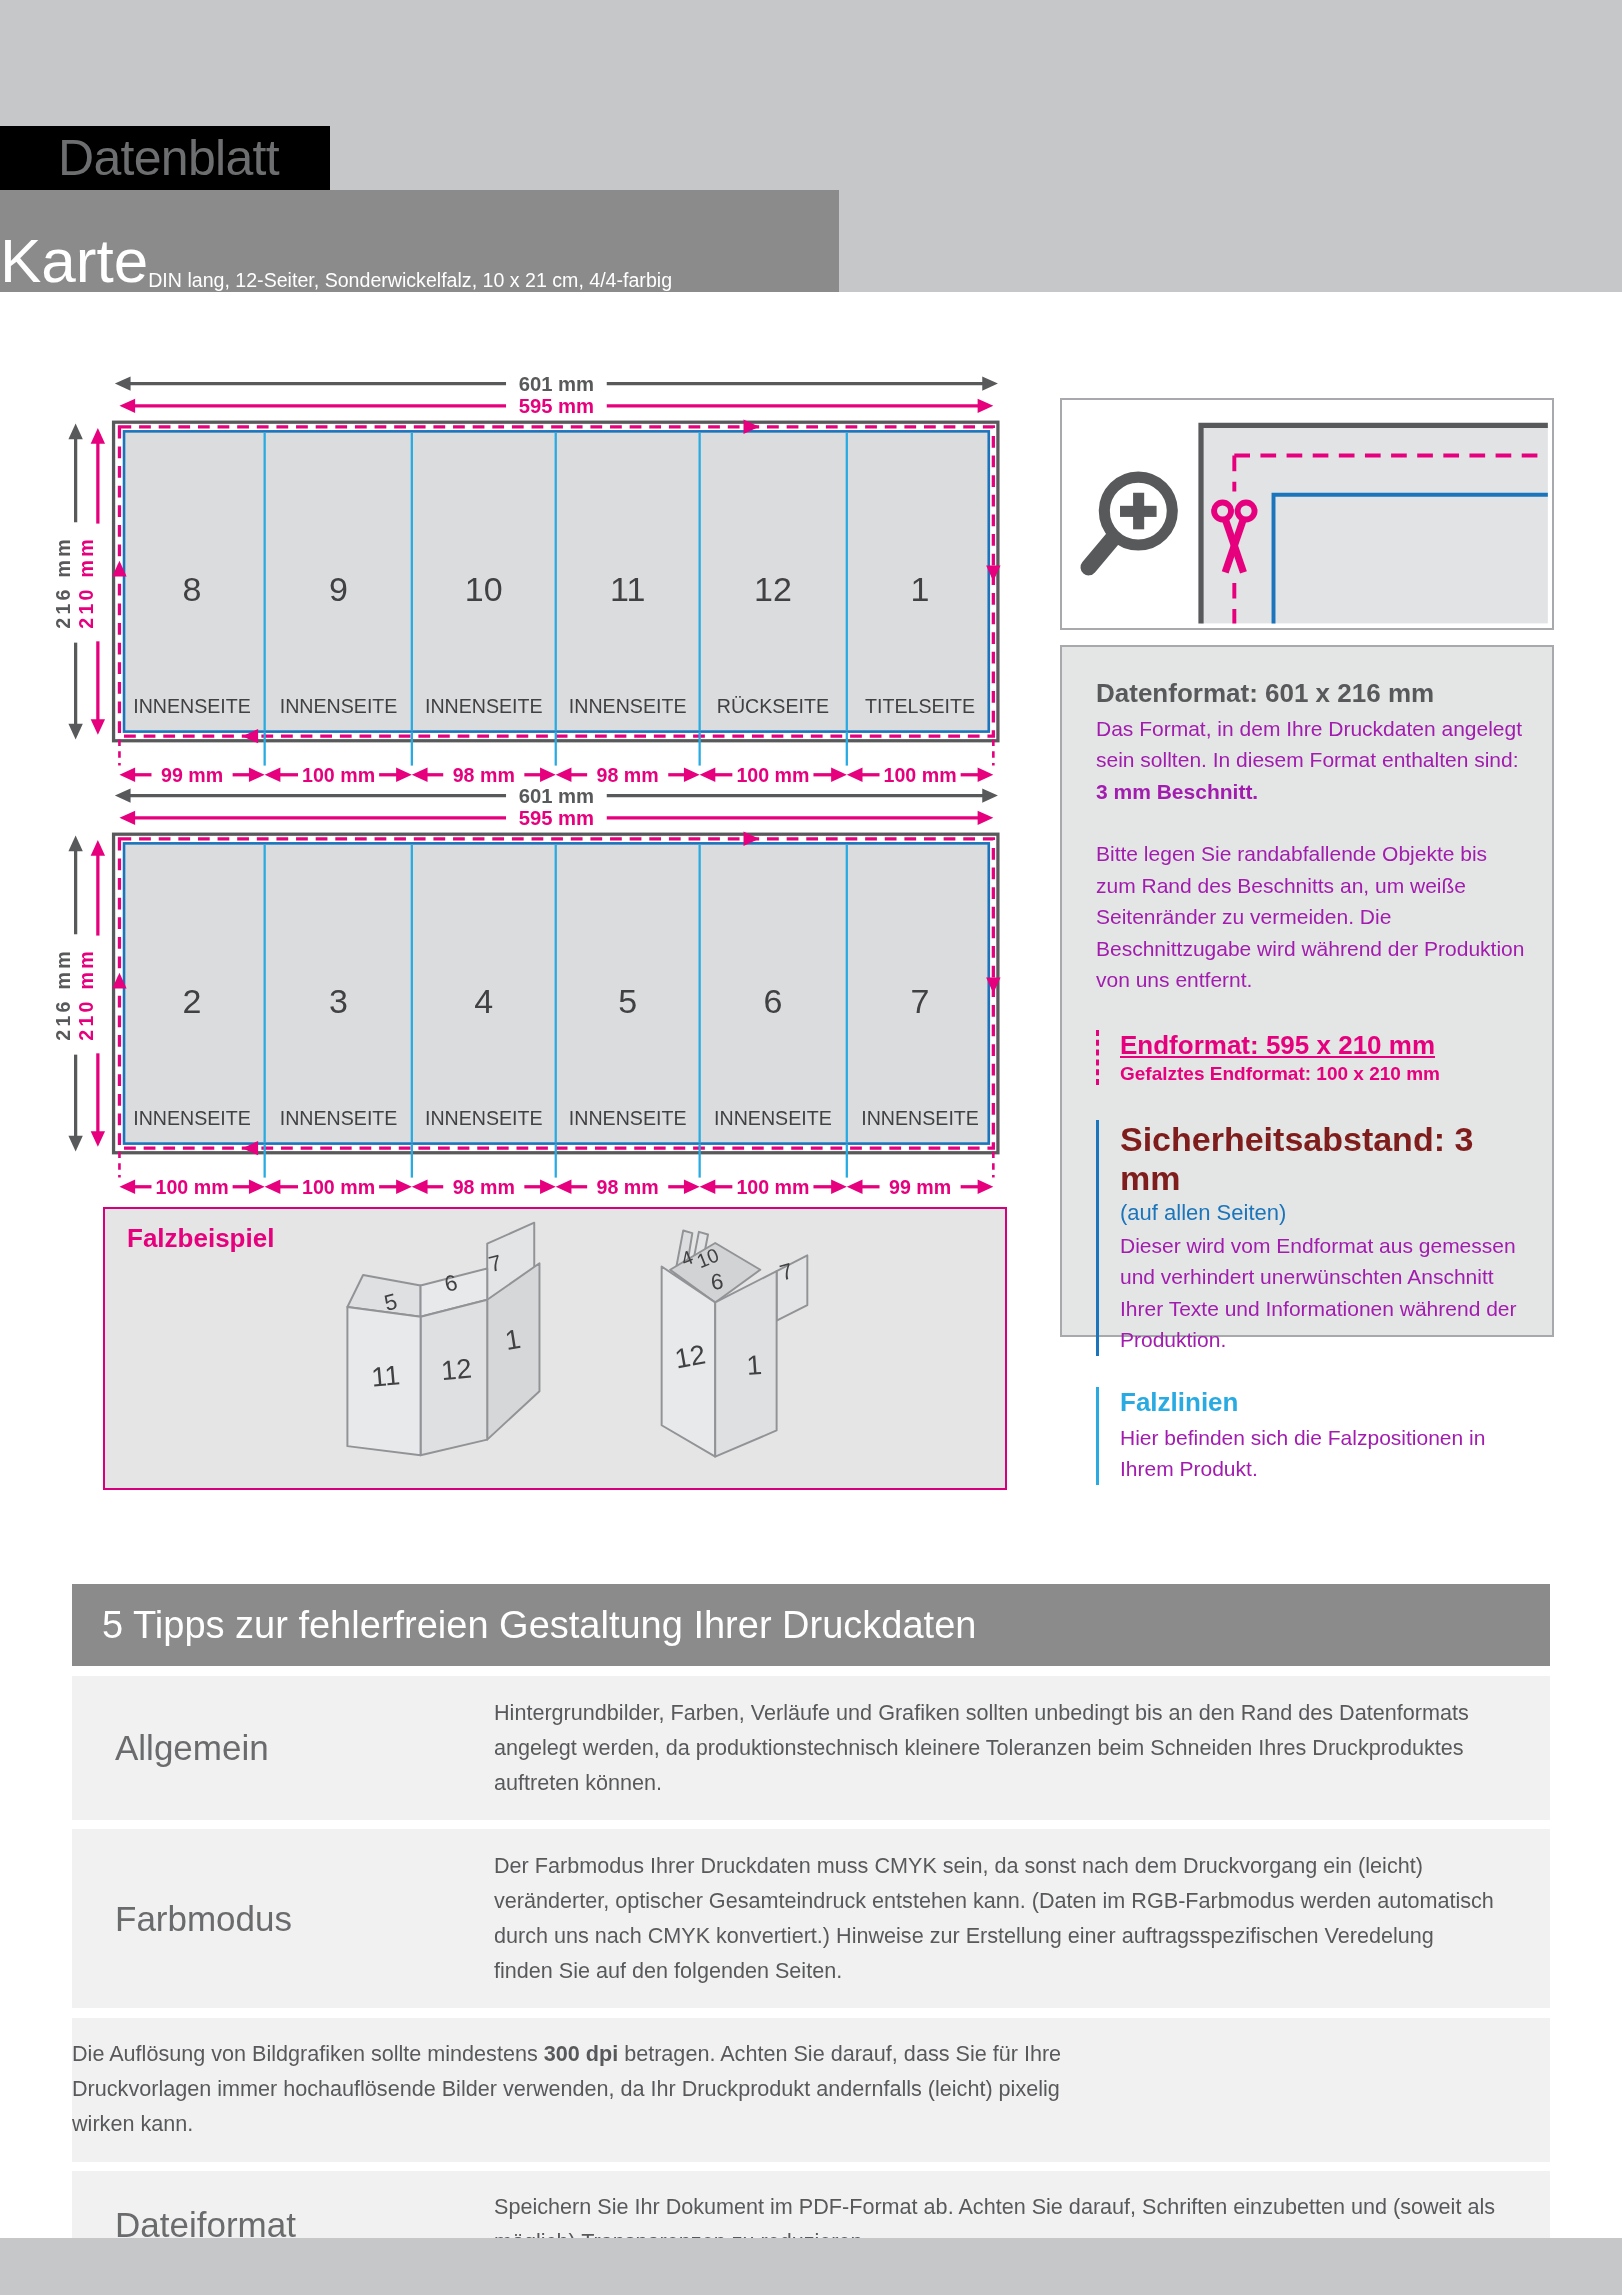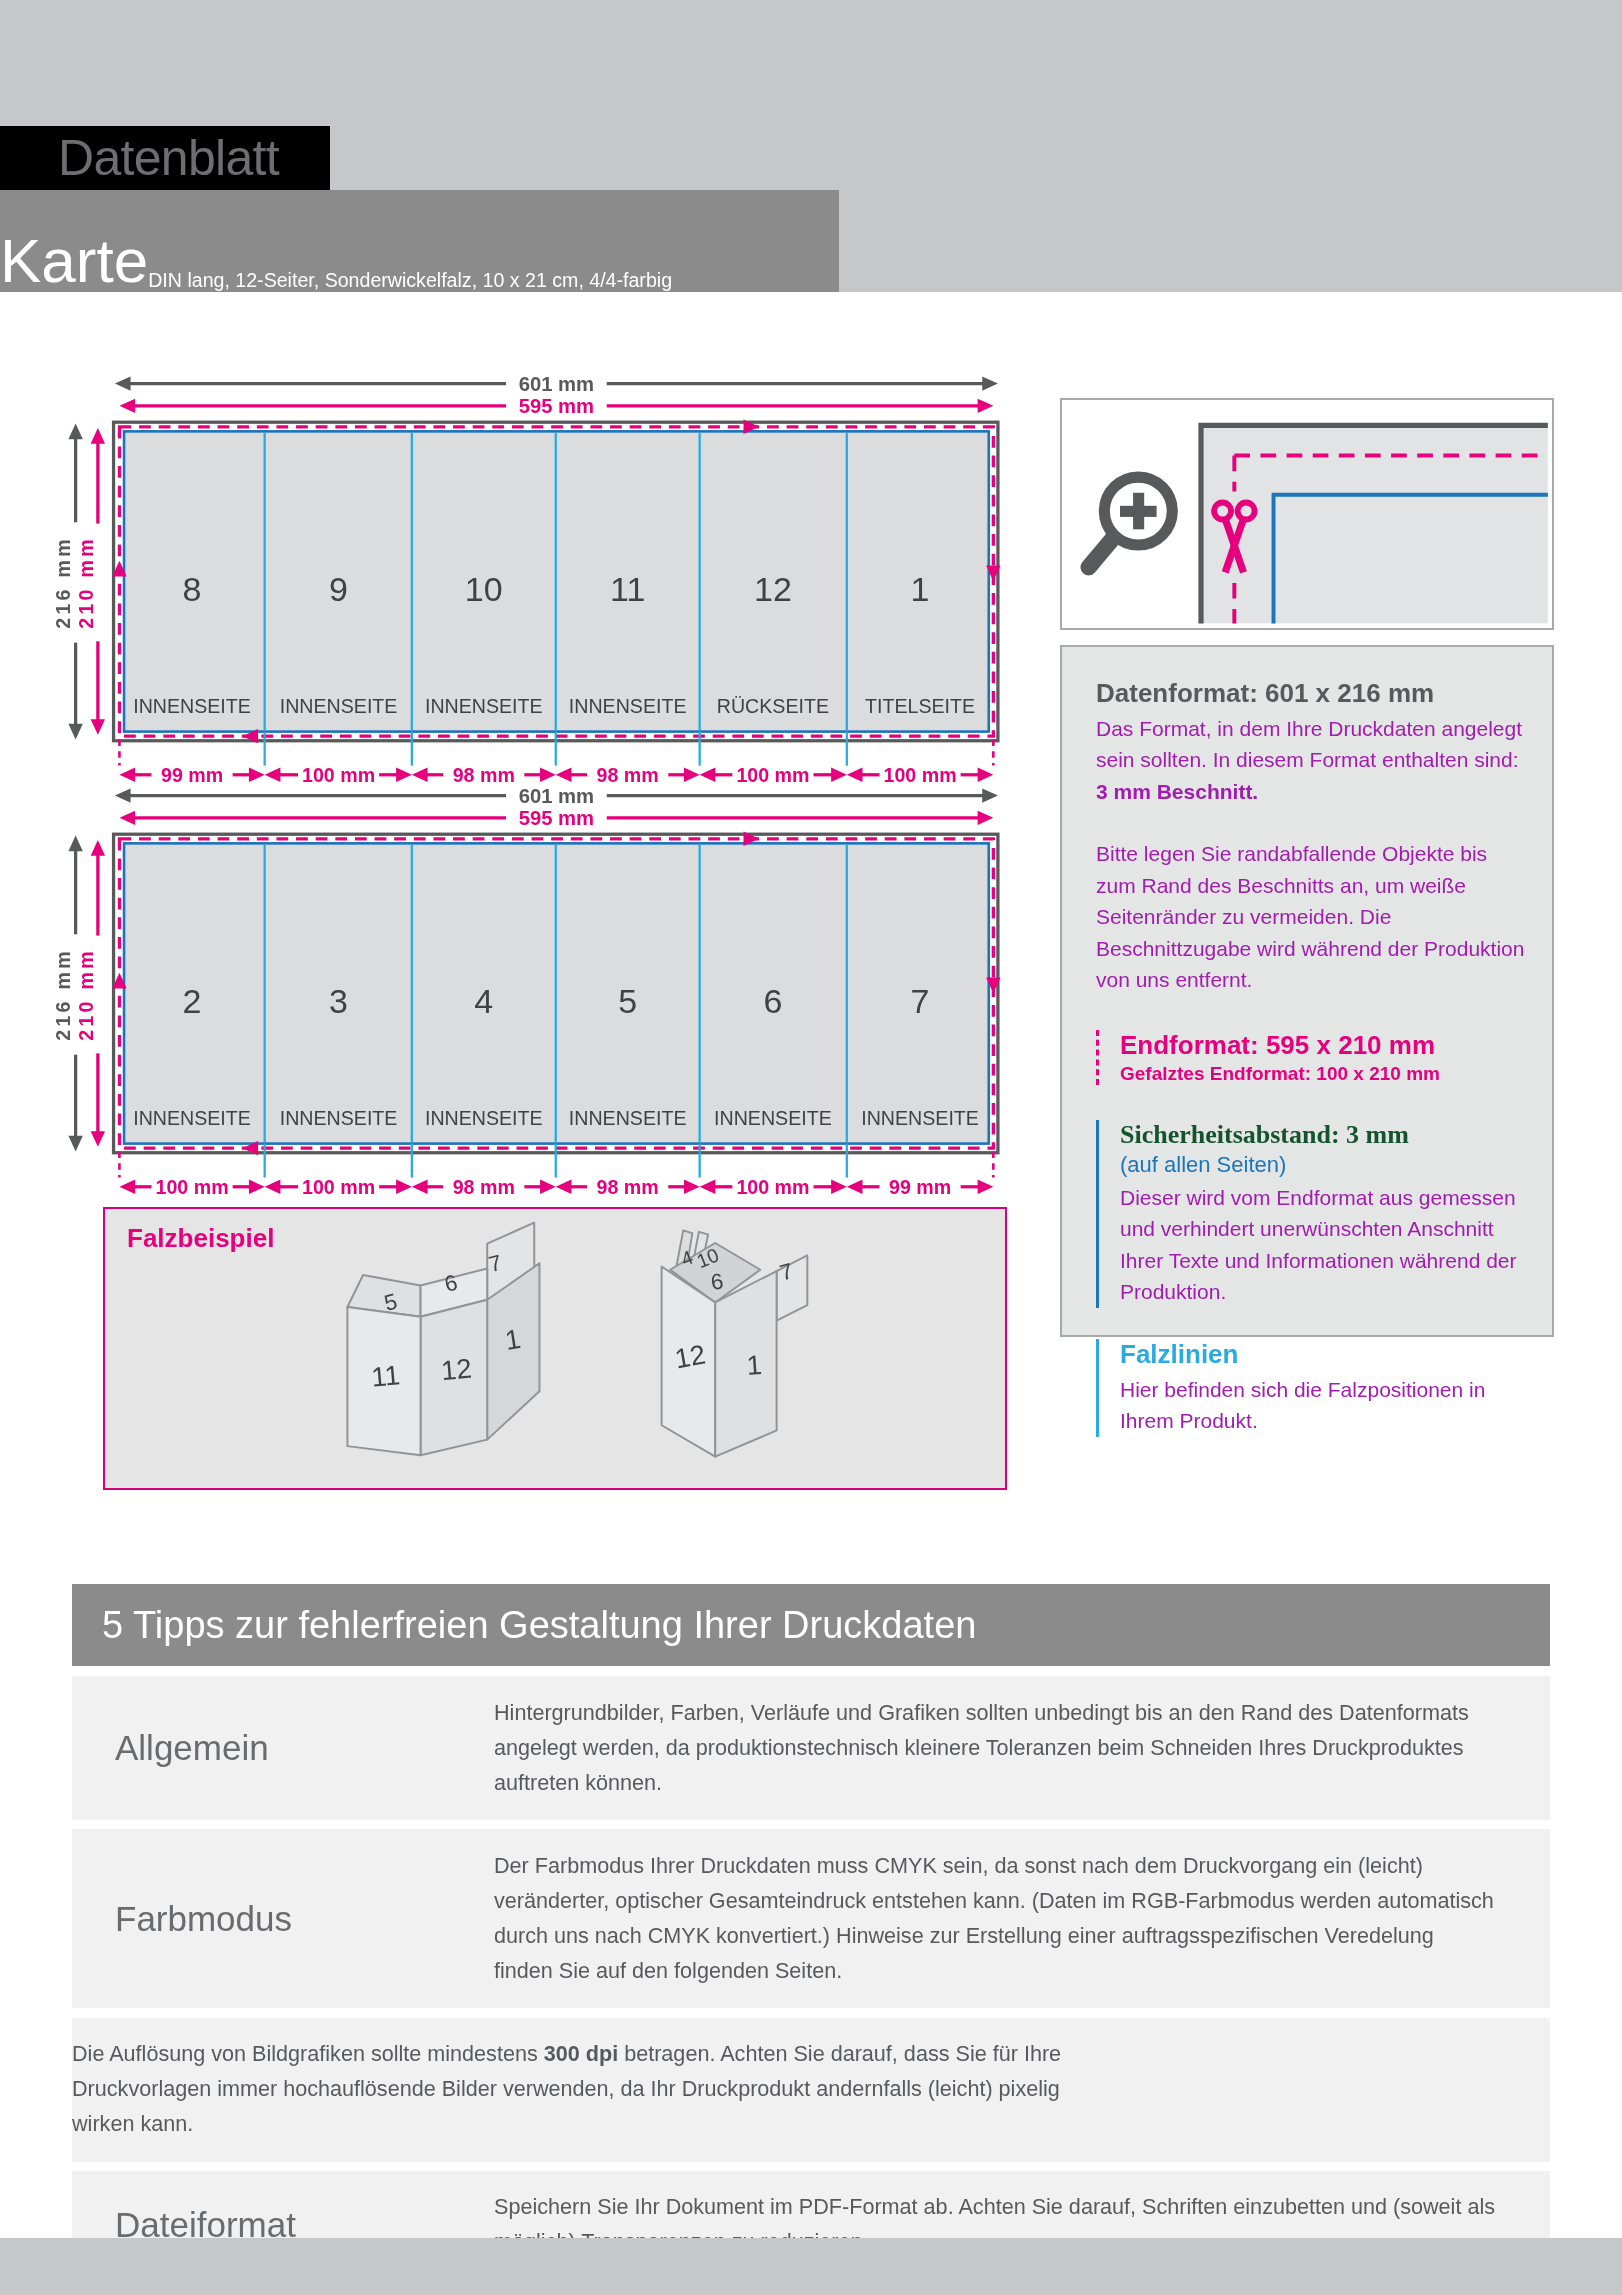--- a/index.html
+++ b/index.html
@@ -22,24 +22,24 @@
   .falz-title{position:absolute;left:22px;top:14.4px;font-size:26px;font-weight:700;color:#e6007e;}
   
   .zoom-box{left:1060px;top:398px;width:494px;height:232px;background:#fff;border:2.6px solid #a7a9ac;box-sizing:border-box;}
   
   .info-panel{left:1060px;top:645px;width:494px;height:692px;background:#e4e5e5;border:2.6px solid #a7a9ac;
     box-sizing:border-box;padding:31px 25px 0 34px;}
   .info-panel .h{font-size:26px;font-weight:700;color:#58595b;}
   .info-panel p{font-size:21px;line-height:1.5;color:#a21caf;margin:3.9px 0 0 0;}
   .block{margin-top:0;}
   .endformat-block{margin-top:34px;border-left:3.9px dashed #e6007e;padding-left:21px;}
-  .endformat-block .h1m{font-size:26px;font-weight:700;color:#e6007e;}
+  .endformat-block .h1m{font-size:26px;font-weight:700;color:#e6007e;text-decoration:underline;}
   .endformat-block .h2m{font-size:19px;font-weight:700;color:#e6007e;margin-top:2.6px;}
   .sicher-block{margin-top:35px;border-left:3.9px solid #1b75bc;padding-left:21px;}
-  .sicher-block .h1b{font-size:26px;font-weight:700;color:#14532d;font-family:Liberation Serif, serif;}
+  .sicher-block .h1b{font-size:34px;font-weight:700;color:#7f1d1d;}
   .sicher-block .h2b{font-size:22px;font-weight:400;color:#1b75bc;margin-top:1.3px;}
   .falzlinien-block{margin-top:31px;border-left:3.9px solid #29abe2;padding-left:21px;}
   .falzlinien-block .h1c{font-size:26px;font-weight:700;color:#29abe2;}
   
   .tips-bar{left:72px;top:1584px;width:1478px;height:82px;background:#8a8b8a;display:flex;align-items:center;}
   .tips-bar span{color:#fff;font-size:38px;font-weight:300;padding-left:30px;}
   .tips-rows{left:72px;top:1676px;width:1478px;}
   .tip-row{background:#f1f1f2;display:flex;margin-bottom:9.2px;align-items:center;}
   .tip-label{width:422px;box-sizing:border-box;padding-left:43px;font-size:35px;color:#6a6b6d;flex-shrink:0;}
   .tip-body{font-size:21.6px;line-height:1.62;color:#58595b;padding:19.6px 29.4px 19.6px 0;width:1001px;}

